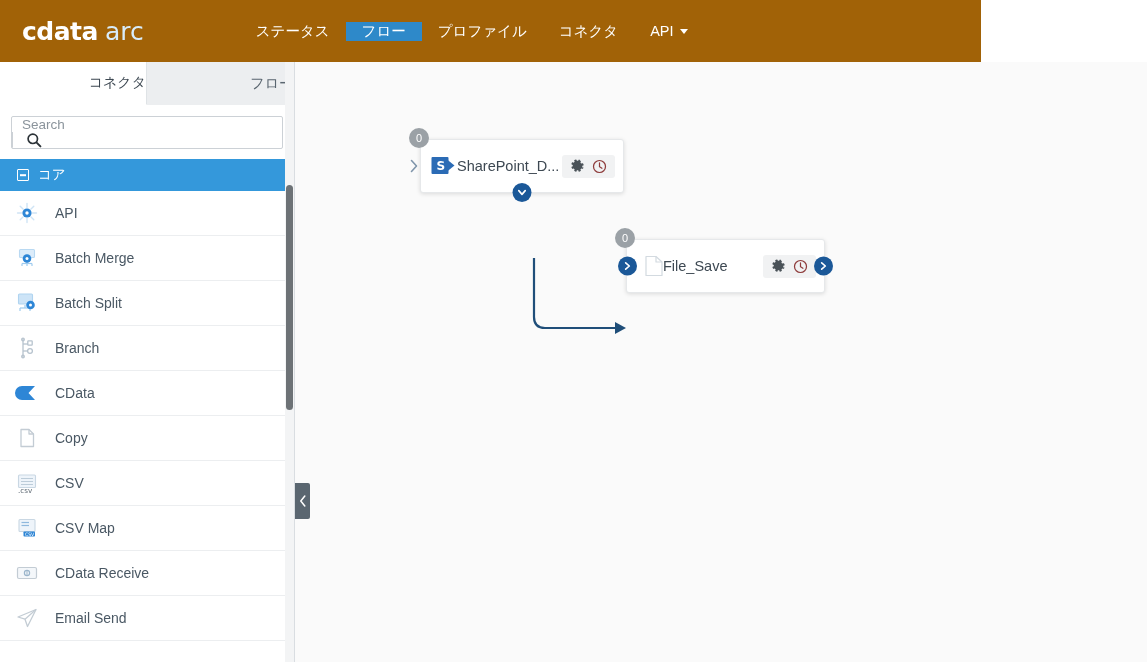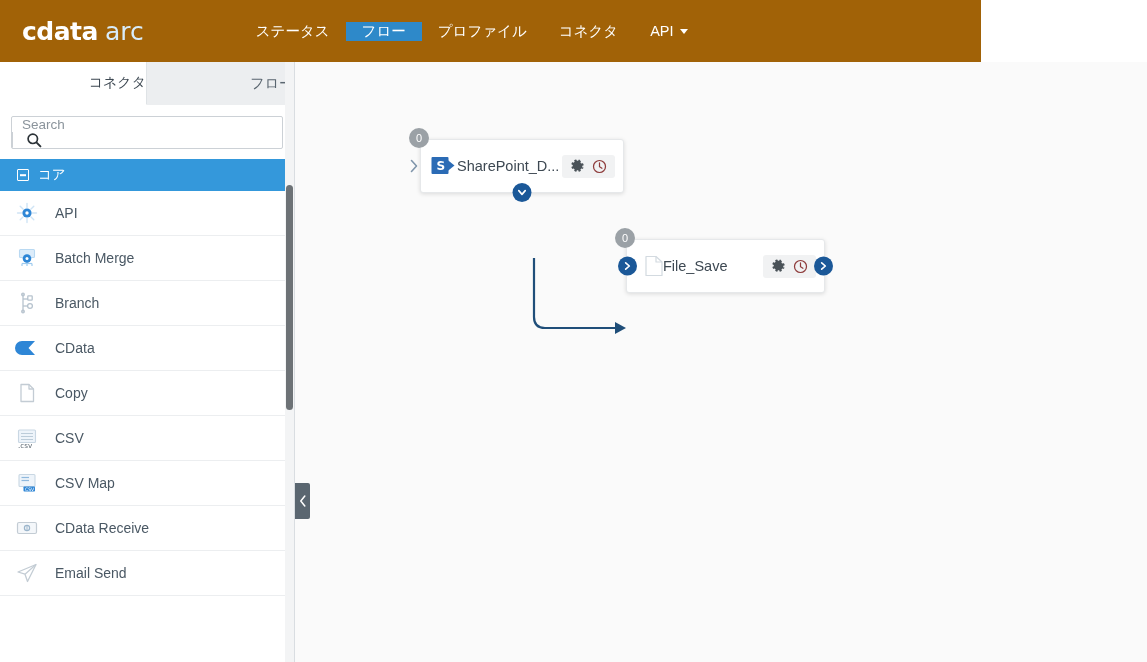--- a/index.html
+++ b/index.html
@@ -279,20 +279,36 @@
             <line x1="7" y1="17.5" x2="7" y2="20"></line>
               <line x1="17" y1="17.5" x2="17" y2="20"></line>
           </g>
           <circle cx="12" cy="12.5" r="4.3" fill="#2e86d6"></circle>
           <circle cx="12" cy="12.5" r="1.5" fill="#ffffff"></circle>
         </svg>
       </span>
       <span>Batch Merge</span>
     </div>
 
+    <div class="conn-item">
+      <span class="conn-icon">
+        <svg width="24" height="24" viewBox="0 0 24 24">
+          <rect x="3.5" y="3" width="14" height="10" rx="1" fill="#cde4f7" stroke="#b0d4f0" stroke-width="1.1"></rect>
+          <g stroke="#9ecbee" stroke-width="1.2" fill="none">
+            <line x1="10" y1="14" x2="10" y2="17"></line>
+            <line x1="5" y1="17" x2="15" y2="17"></line>
+            <line x1="5" y1="17" x2="5" y2="20"></line>
+              <line x1="15" y1="17" x2="15" y2="20"></line>
+          </g>
+          <circle cx="15.5" cy="14" r="4.3" fill="#2e86d6"></circle>
+          <circle cx="15.5" cy="14" r="1.5" fill="#ffffff"></circle>
+        </svg>
+      </span>
+      <span>Batch Split</span>
+    </div>
 
     <div class="conn-item">
       <span class="conn-icon">
         <svg width="24" height="24" viewBox="0 0 24 24">
           <g fill="none" stroke="#b7c3ce" stroke-width="1.3">
             <line x1="8" y1="3" x2="8" y2="21"></line>
             <path d="M8 8 H13"></path>
               <path d="M8 15 H13"></path>
             <rect x="12.8" y="4.8" width="4.4" height="4.4" rx="0.6"></rect>
             <circle cx="15" cy="15" r="2.4"></circle>

